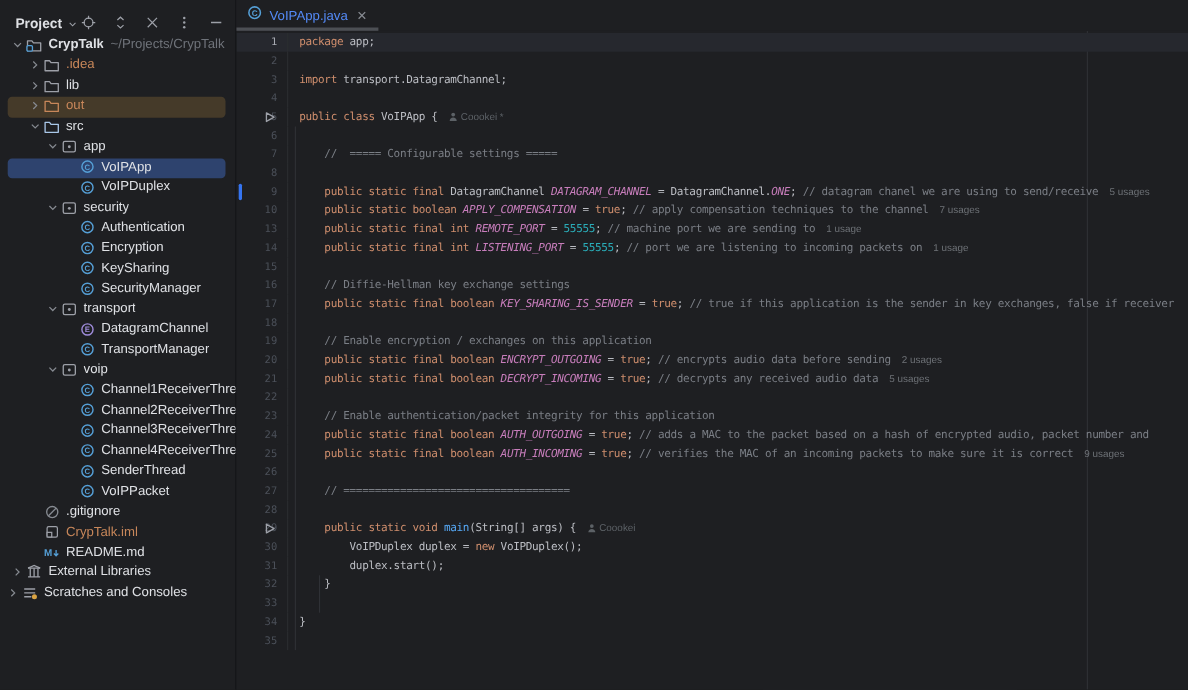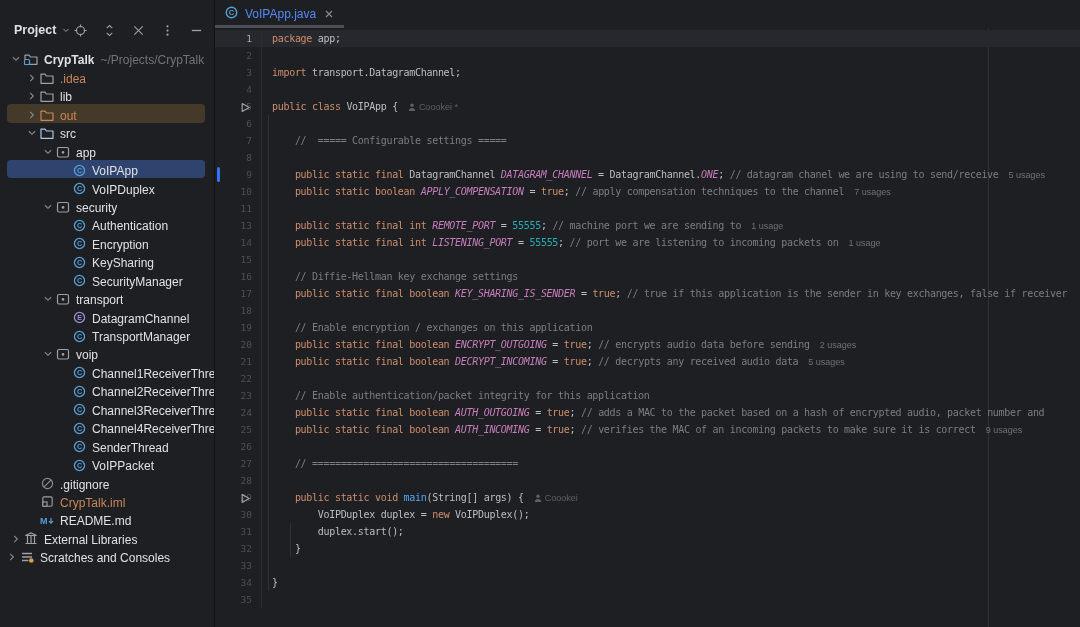--- a/index.html
+++ b/index.html
@@ -7,28 +7,28 @@
   :root{
     --kw:#cf8e6d; --plain:#bcbec4; --comment:#7a7e85; --const:#c77dbb; --num:#2aacb8;
     --str:#6aab73; --method:#56a8f5; --sel:#2e436e; --mod:#548af7; --excl:#c8875a;
     --inlay:#6e7277; --treefg:#dfe1e5; --iconblue:#559fd6;
   }
   .app{position:relative;width:1080px;height:627px;}
 
   
   .panel{position:absolute;left:0;top:0;width:215px;height:627px;background:#1e1f22;
     border-right:1px solid #111214;box-sizing:border-box;}
-  .panel-header{height:28px;display:flex;align-items:center;padding:16px 10px 0 14px;}
+  .panel-header{height:28px;display:flex;align-items:flex-end;padding:0 10px 0 14px;}
   .panel-title{font-size:12.5px;font-weight:700;color:#dfe1e5;}
   .panel-title-chevron{margin-left:4px;display:flex;}
   .panel-tools{margin-left:auto;display:flex;align-items:center;gap:13px;}
   .tool-ic{display:flex;align-items:center;justify-content:center;width:16px;height:16px;cursor:pointer;}
 
   .tree{padding-top:5px;}
-  .trow{position:relative;display:flex;align-items:flex-end;height:18.45px;font-size:12px;
+  .trow{position:relative;display:flex;align-items:flex-start;height:18.45px;font-size:12px;
     color:var(--treefg);cursor:pointer;white-space:nowrap;}
   .trow>*{position:relative;z-index:1;}
   .trow.sel::before{content:"";position:absolute;left:7px;right:9px;top:0;bottom:0;
     background:var(--sel);border-radius:4px;z-index:0;}
   .trow.exclbg::before{content:"";position:absolute;left:7px;right:9px;top:0;bottom:0;
     background:#453a29;border-radius:4px;z-index:0;}
   .chev{width:15px;height:16px;flex:none;display:flex;align-items:center;justify-content:center;}
   .ticon{width:16px;height:16px;flex:none;display:flex;align-items:center;justify-content:center;margin-right:5px;}
   .tlabel{overflow:hidden;text-overflow:clip;}
   .trow.bold .tlabel{font-weight:700;}
@@ -497,24 +497,20 @@
           </div>
           <div class="cl">
             <div class="gut">9<div class="chg"></div></div>
             <div class="cd"><span class="tk-k">    public static final</span><span class="tk-p"> DatagramChannel </span><span class="tk-f">DATAGRAM_CHANNEL</span><span class="tk-p"> = DatagramChannel.</span><span class="tk-f">ONE</span><span class="tk-p">; </span><span class="tk-c">// datagram chanel we are using to send/receive</span><span class="usg">5 usages</span></div>
           </div>
           <div class="cl">
             <div class="gut">10</div>
             <div class="cd"><span class="tk-k">    public static boolean</span><span class="tk-p"> </span><span class="tk-f">APPLY_COMPENSATION</span><span class="tk-p"> = </span><span class="tk-k">true</span><span class="tk-p">; </span><span class="tk-c">// apply compensation techniques to the channel</span><span class="usg">7 usages</span></div>
           </div>
           <div class="cl">
-            <div class="gut">11</div>
-            <div class="cd"></div>
-          </div>
-          <div class="cl">
             <div class="gut">13</div>
             <div class="cd"><span class="tk-k">    public static final int</span><span class="tk-p"> </span><span class="tk-f">REMOTE_PORT</span><span class="tk-p"> = </span><span class="tk-n">55555</span><span class="tk-p">; </span><span class="tk-c">// machine port we are sending to</span><span class="usg">1 usage</span></div>
           </div>
           <div class="cl">
             <div class="gut">14</div>
             <div class="cd"><span class="tk-k">    public static final int</span><span class="tk-p"> </span><span class="tk-f">LISTENING_PORT</span><span class="tk-p"> = </span><span class="tk-n">55555</span><span class="tk-p">; </span><span class="tk-c">// port we are listening to incoming packets on</span><span class="usg">1 usage</span></div>
           </div>
           <div class="cl">
             <div class="gut">15</div>
             <div class="cd"></div>

